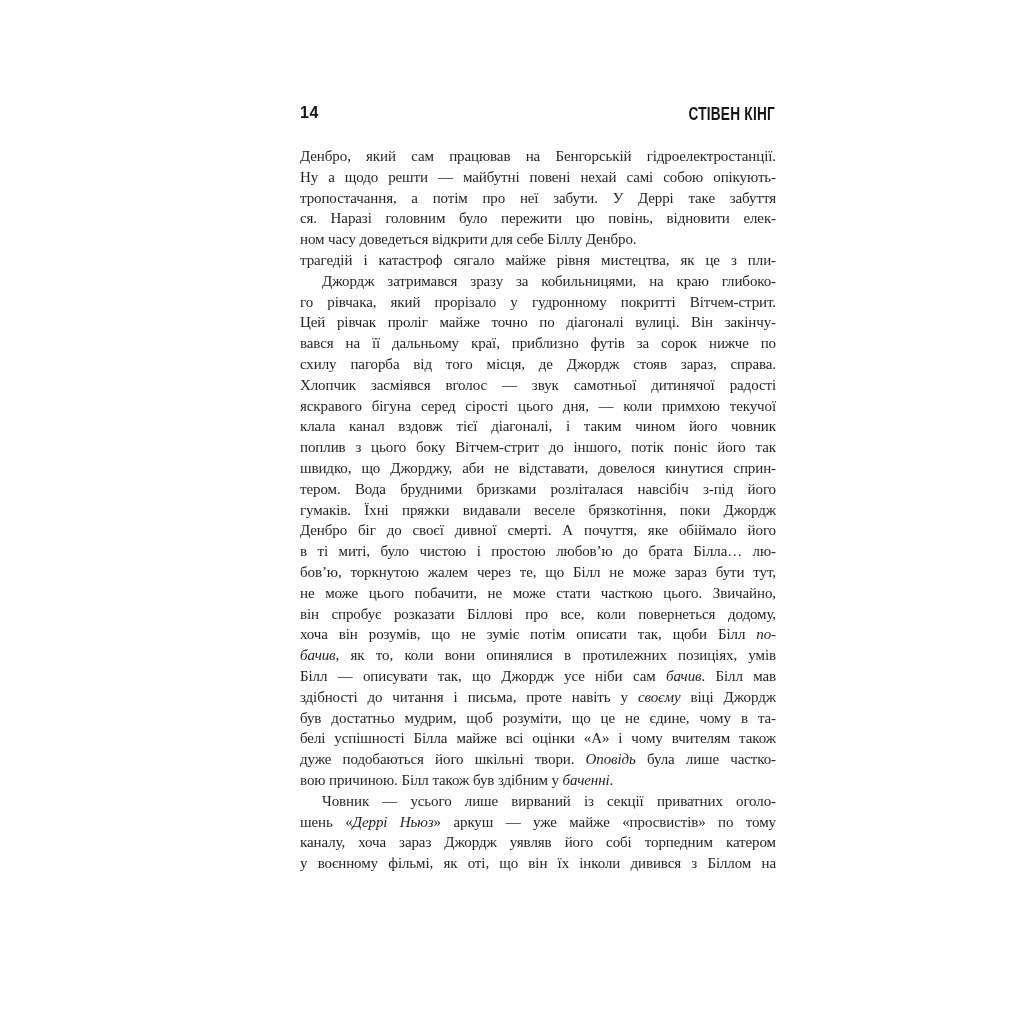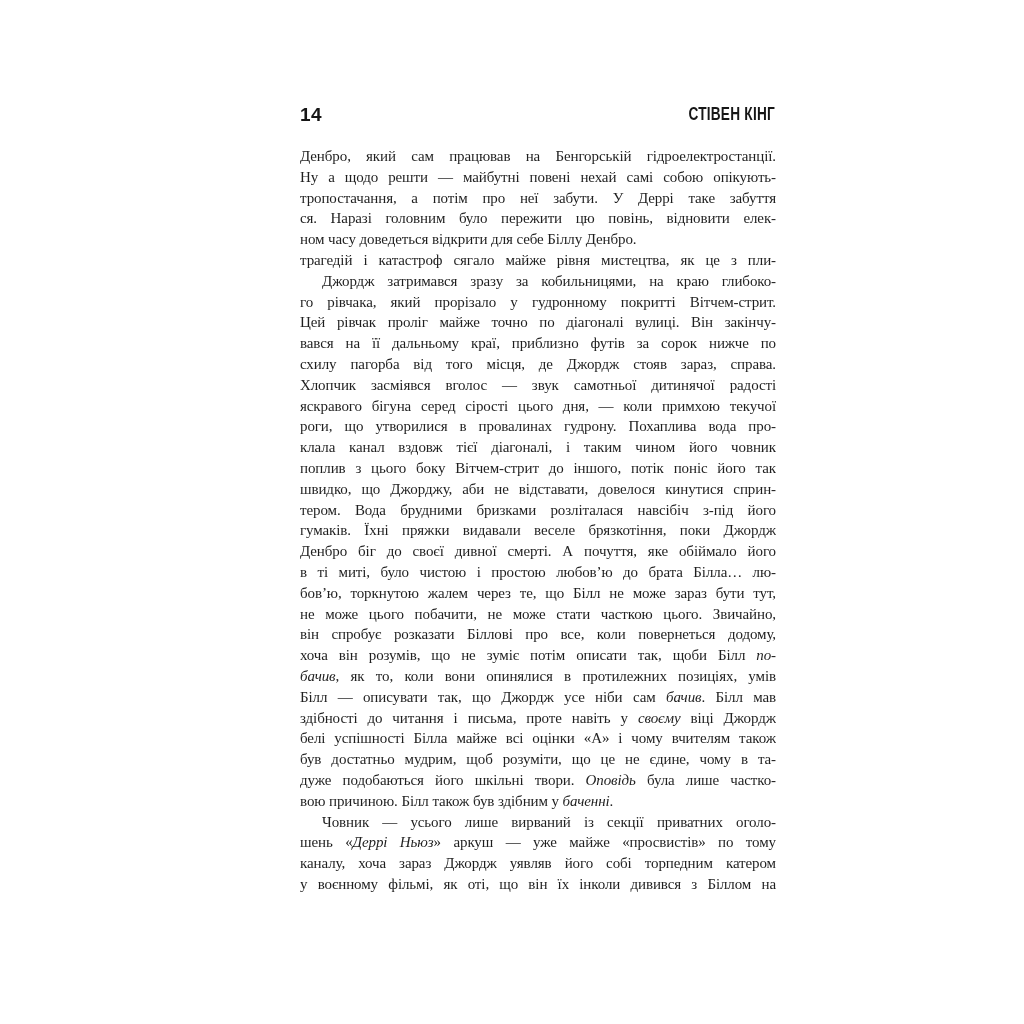--- a/index.html
+++ b/index.html
@@ -17,21 +17,21 @@
     background: #ffffff;
     font-family: "Liberation Serif", "DejaVu Serif", serif;
     color: #1f1f1f;
   }
   .page-number {
     position: absolute;
     left: 300px;
     top: 104px;
     font-family: "Liberation Sans", "DejaVu Sans", sans-serif;
     font-weight: 700;
-    font-size: 19px;
+    font-size: 16px;
     letter-spacing: 0.5px;
     color: #161616;
   }
   .running-head {
     position: absolute;
     right: 249px;
     top: 104px;
     font-family: "Liberation Sans", "DejaVu Sans", sans-serif;
     font-weight: 700;
     font-size: 17.5px;
@@ -80,37 +80,36 @@
       <div class="line"><span>ся. Наразі головним було пережити цю повінь, відновити елек-</span></div>
       <div class="line last"><span>ном часу доведеться відкрити для себе Біллу Денбро.</span></div>
       <div class="line"><span>трагедій і катастроф сягало майже рівня мистецтва, як це з пли-</span></div>
       <div class="line indent"><span>Джордж затримався зразу за кобильницями, на краю глибоко-</span></div>
       <div class="line"><span>го рівчака, який прорізало у гудронному покритті Вітчем-стрит.</span></div>
       <div class="line"><span>Цей рівчак проліг майже точно по діагоналі вулиці. Він закінчу-</span></div>
       <div class="line"><span>вався на її дальньому краї, приблизно футів за сорок нижче по</span></div>
       <div class="line"><span>схилу пагорба від того місця, де Джордж стояв зараз, справа.</span></div>
       <div class="line"><span>Хлопчик засміявся вголос — звук самотньої дитинячої радості</span></div>
       <div class="line"><span>яскравого бігуна серед сірості цього дня, — коли примхою текучої</span></div>
-      <div class="line"><span>роги, що утворилися в провалинах гудрону. Похаплива вода про-</span></div>
       <div class="line"><span>клала канал вздовж тієї діагоналі, і таким чином його човник</span></div>
       <div class="line"><span>поплив з цього боку Вітчем-стрит до іншого, потік поніс його так</span></div>
       <div class="line"><span>швидко, що Джорджу, аби не відставати, довелося кинутися сприн-</span></div>
       <div class="line"><span>тером. Вода брудними бризками розліталася навсібіч з-під його</span></div>
       <div class="line"><span>гумаків. Їхні пряжки видавали веселе брязкотіння, поки Джордж</span></div>
       <div class="line"><span>Денбро біг до своєї дивної смерті. А почуття, яке обіймало його</span></div>
       <div class="line"><span>в ті миті, було чистою і простою любов’ю до брата Білла… лю-</span></div>
       <div class="line"><span>бов’ю, торкнутою жалем через те, що Білл не може зараз бути тут,</span></div>
       <div class="line"><span>не може цього побачити, не може стати часткою цього. Звичайно,</span></div>
       <div class="line"><span>він спробує розказати Біллові про все, коли повернеться додому,</span></div>
       <div class="line"><span>хоча він розумів, що не зуміє потім описати так, щоби Білл </span><em>по-</em></div>
       <div class="line"><em>бачив</em><span>, як то, коли вони опинялися в протилежних позиціях, умів</span></div>
       <div class="line"><span>Білл — описувати так, що Джордж усе ніби сам </span><em>бачив</em><span>. Білл мав</span></div>
       <div class="line"><span>здібності до читання і письма, проте навіть у </span><em>своєму</em><span> віці Джордж</span></div>
+      <div class="line"><span>був достатньо мудрим, щоб розуміти, що це не єдине, чому в та-</span></div>
       <div class="line"><span>белі успішності Білла майже всі оцінки «А» і чому вчителям також</span></div>
-      <div class="line"><span>був достатньо мудрим, щоб розуміти, що це не єдине, чому в та-</span></div>
       <div class="line"><span>дуже подобаються його шкільні твори. </span><em>Оповідь</em><span> була лише частко-</span></div>
       <div class="line last"><span>вою причиною. Білл також був здібним у </span><em>баченні</em><span>.</span></div>
       <div class="line indent"><span>Човник — усього лише вирваний із секції приватних оголо-</span></div>
       <div class="line"><span>шень «</span><em>Деррі Ньюз</em><span>» аркуш — уже майже «просвистів» по тому</span></div>
       <div class="line"><span>каналу, хоча зараз Джордж уявляв його собі торпедним катером</span></div>
       <div class="line"><span>у воєнному фільмі, як оті, що він їх інколи дивився з Біллом на</span></div>
     </div>
 </div>
 
 </body></html>

